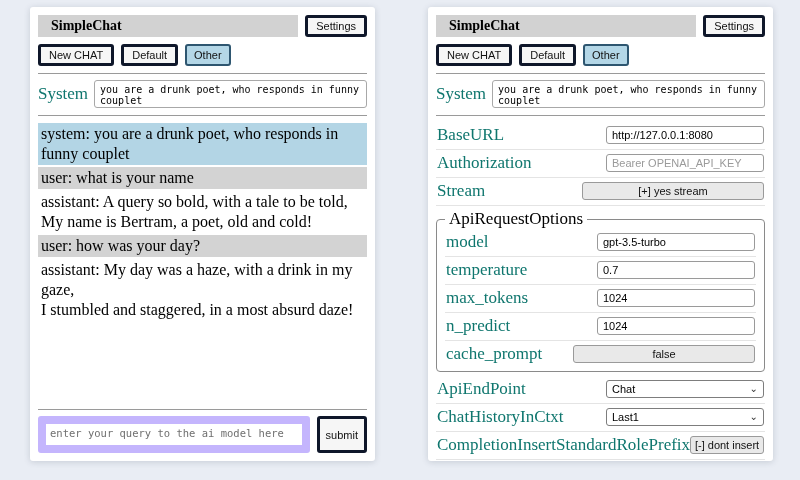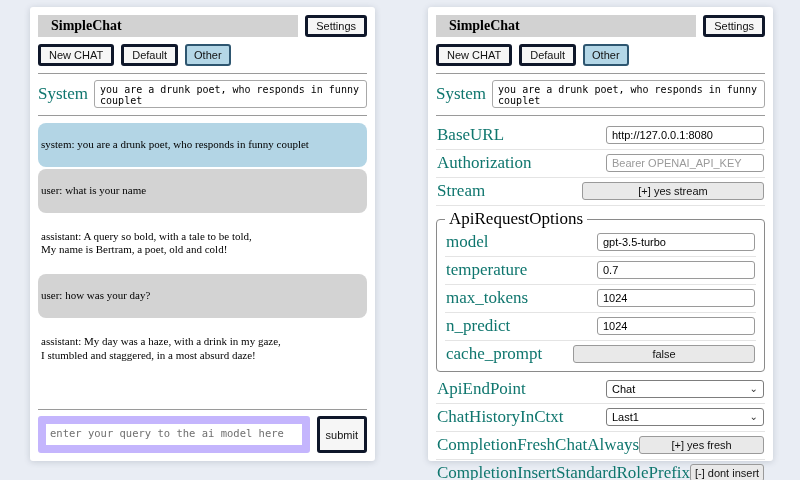--- a/index.html
+++ b/index.html
@@ -24,21 +24,21 @@
   hr.rule{border:none;border-top:1px solid #9a9a9a;margin:7px 0 6px;width:100%;flex:0 0 auto;}
 
   .lbl{font-size:17px;color:#0f766e;}
   .system-row{display:flex;gap:6px;align-items:flex-start;flex:0 0 auto;}
   .system-row .lbl{padding-top:4px;}
   .system-ta{flex:1;height:20px;resize:none;overflow:hidden;
              font-family:"DejaVu Sans Mono",monospace;font-size:10px;
              border:1px solid #a8a8a8;border-radius:3px;padding:3px 5px;color:#000;}
 
   .chat{margin-top:1px;flex:0 0 auto;}
-  .msg{font-size:11px;line-height:1.25;padding:15px 3px;margin-bottom:2px;white-space:pre-line;border-radius:8px;}
+  .msg{font-size:16px;line-height:1.25;padding:1px 3px;margin-bottom:2px;white-space:pre-line;}
   .msg.sys{background:#b3d5e5;}
   .msg.usr{background:#d3d3d3;}
   .msg.ast{background:#ffffff;}
 
   .spacer{flex:1 1 auto;}
 
   .query-row{display:flex;gap:7px;align-items:stretch;flex:0 0 auto;}
   .query-ta{flex:1;height:15px;resize:none;overflow:hidden;
             font-family:"DejaVu Sans Mono",monospace;font-size:10.5px;color:#444;
             border:1px solid #9a9a9a;border-radius:3px;padding:4px 5px;}
@@ -164,24 +164,20 @@
       </div>
     </div>
     <div class="srow">
       <span class="lbl">ChatHistoryInCtxt</span>
       <div class="ctl-select">
         <span>Last1</span>
         <span class="chev">⌄</span>
       </div>
     </div>
     <div class="srow">
-      <span class="lbl">CompletionFreshChatAlways</span>
-      <button class="ctl-btn">[+] yes fresh</button>
-    </div>
-    <div class="srow">
       <span class="lbl">CompletionInsertStandardRolePrefix</span>
       <button class="ctl-btn">[-] dont insert</button>
     </div>
 
     <div class="spacer"></div>
 
   </section>
 
 </div>
 

